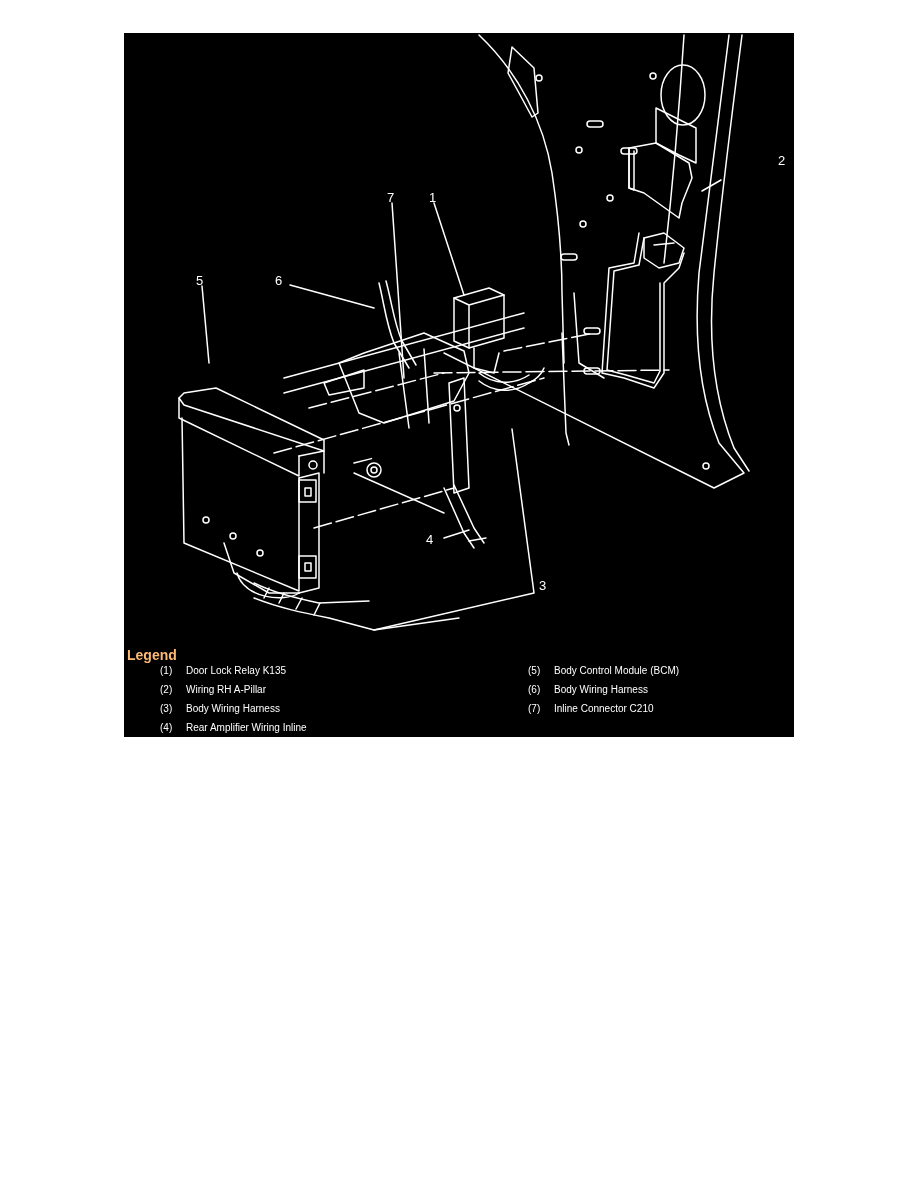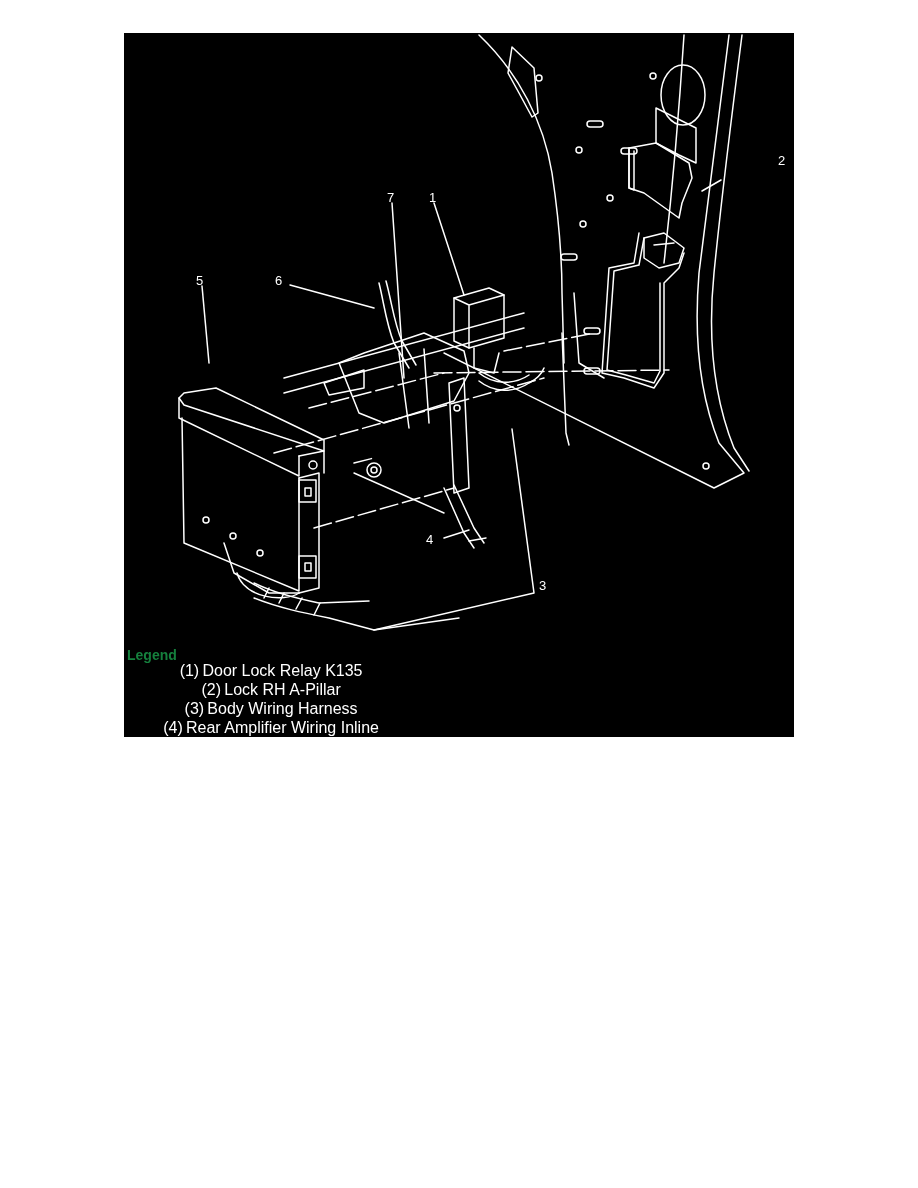--- a/index.html
+++ b/index.html
@@ -1,21 +1,21 @@
 <!DOCTYPE html>
 <html><head>
 <meta charset="utf-8">
 <style>
   html,body{margin:0;padding:0;background:#ffffff;}
   body{width:918px;height:1188px;position:relative;overflow:hidden;font-family:"Liberation Sans",sans-serif;}
   .panel{position:absolute;left:124px;top:33px;width:670px;height:704px;background:#000000;}
   .panel svg{position:absolute;left:0;top:0;}
   .callout{position:absolute;color:#ffffff;font-size:13px;font-family:"Liberation Sans",sans-serif;line-height:1;}
-  .legend-title{position:absolute;left:3px;top:614px;color:#15803d;font-weight:bold;font-size:14px;}
-  .legend-col{position:absolute;top:628px;color:#fff;font-size:16px;text-align:center;}
+  .legend-title{position:absolute;left:3px;top:614px;color:#fdba74;font-weight:bold;font-size:14px;}
+  .legend-col{position:absolute;top:628px;color:#fff;font-size:10px;}
   .legend-col.left{left:36px;}
   .legend-col.right{left:404px;}
   .legend-item{height:19px;line-height:19px;white-space:nowrap;}
   .legend-item .num{display:inline-block;width:26px;}
 </style>
 </head>
 <body>
 
 <div class="panel">
   <svg width="670" height="704" viewBox="0 0 670 704" fill="none" stroke="#ffffff" stroke-width="1.5" stroke-linejoin="round" stroke-linecap="round">
@@ -124,18 +124,23 @@
   <span class="callout" style="left:415px;top:546px;">3</span>
   <span class="callout" style="left:302px;top:500px;">4</span>
   <span class="callout" style="left:72px;top:241px;">5</span>
   <span class="callout" style="left:151px;top:241px;">6</span>
   <span class="callout" style="left:263px;top:158px;">7</span>
 
   <div class="legend-title">Legend</div>
 
   <div class="legend-col left">
     <div class="legend-item"><span class="num">(1)</span><span>Door Lock Relay K135</span></div>
-    <div class="legend-item"><span class="num">(2)</span><span>Lock RH A-Pillar</span></div>
+    <div class="legend-item"><span class="num">(2)</span><span>Wiring RH A-Pillar</span></div>
     <div class="legend-item"><span class="num">(3)</span><span>Body Wiring Harness</span></div>
     <div class="legend-item"><span class="num">(4)</span><span>Rear Amplifier Wiring Inline</span></div>
   </div>
 
+  <div class="legend-col right">
+    <div class="legend-item"><span class="num">(5)</span><span>Body Control Module (BCM)</span></div>
+    <div class="legend-item"><span class="num">(6)</span><span>Body Wiring Harness</span></div>
+    <div class="legend-item"><span class="num">(7)</span><span>Inline Connector C210</span></div>
+  </div>
 </div>
 
 </body></html>

